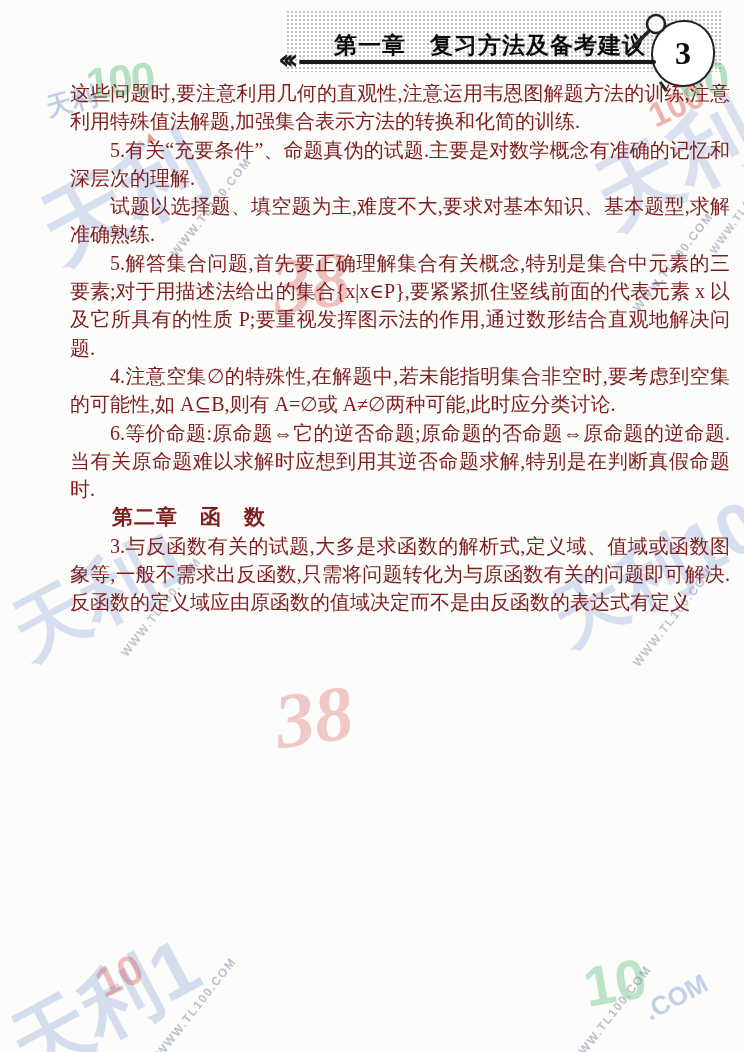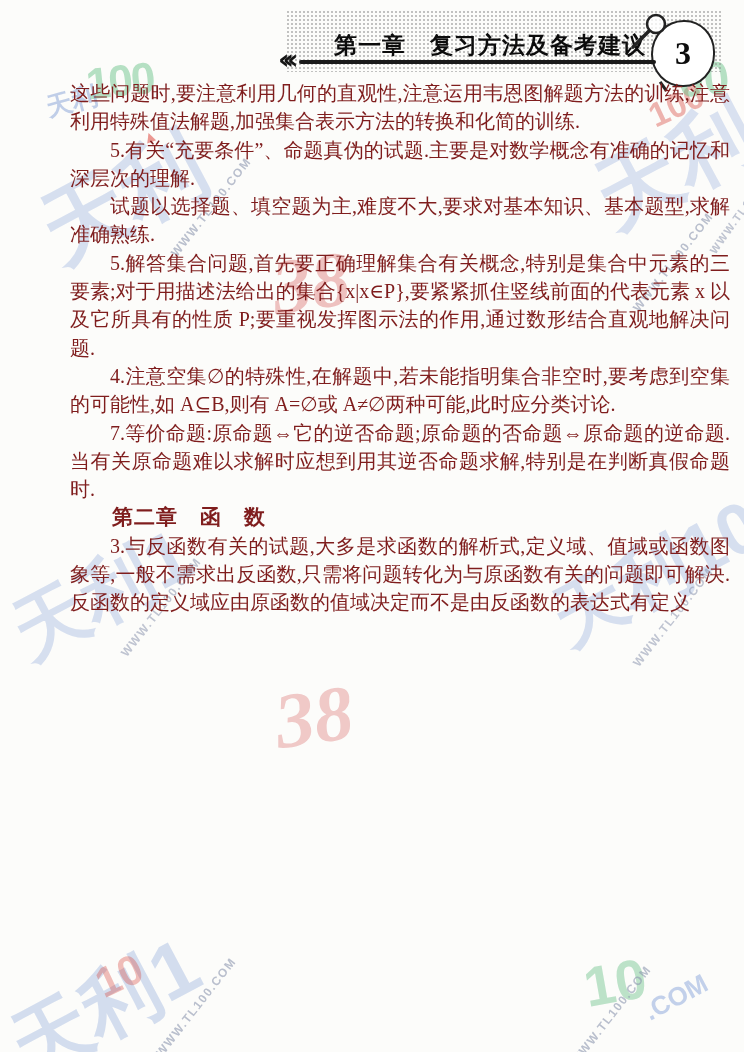--- a/index.html
+++ b/index.html
@@ -105,16 +105,16 @@
   <circle cx="32" cy="15" r="9" fill="rgba(255,255,255,0.75)" stroke="#222" stroke-width="2.6"></circle>
   <line x1="25" y1="22" x2="9" y2="38" stroke="#222" stroke-width="3.6" stroke-linecap="round"></line>
 </svg>
 
 <div class="content">
   <p>这些问题时,要注意利用几何的直观性,注意运用韦恩图解题方法的训练,注意利用特殊值法解题,加强集合表示方法的转换和化简的训练.</p>
   <p class="indent">5.有关“充要条件”、命题真伪的试题.主要是对数学概念有准确的记忆和深层次的理解.</p>
   <p class="indent">试题以选择题、填空题为主,难度不大,要求对基本知识、基本题型,求解准确熟练.</p>
   <p class="indent">5.解答集合问题,首先要正确理解集合有关概念,特别是集合中元素的三要素;对于用描述法给出的集合{x|x∈P},要紧紧抓住竖线前面的代表元素 x 以及它所具有的性质 P;要重视发挥图示法的作用,通过数形结合直观地解决问题.</p>
   <p class="indent">4.注意空集∅的特殊性,在解题中,若未能指明集合非空时,要考虑到空集的可能性,如 A⊆B,则有 A=∅或 A≠∅两种可能,此时应分类讨论.</p>
-  <p class="indent">7.等价命题:原命题⇔它的逆否命题;原命题的否命题⇔原命题的逆命题.当有关原命题难以求解时应想到用其逆否命题求解,特别是在判断真假命题时.</p>
+  <p class="indent">6.等价命题:原命题⇔它的逆否命题;原命题的否命题⇔原命题的逆命题.当有关原命题难以求解时应想到用其逆否命题求解,特别是在判断真假命题时.</p>
   <p class="sec-heading">第二章　函　数</p>
   <p class="indent">3.与反函数有关的试题,大多是求函数的解析式,定义域、值域或函数图象等,一般不需求出反函数,只需将问题转化为与原函数有关的问题即可解决.反函数的定义域应由原函数的值域决定而不是由反函数的表达式有定义</p>
 </div>
 
 </body></html>

